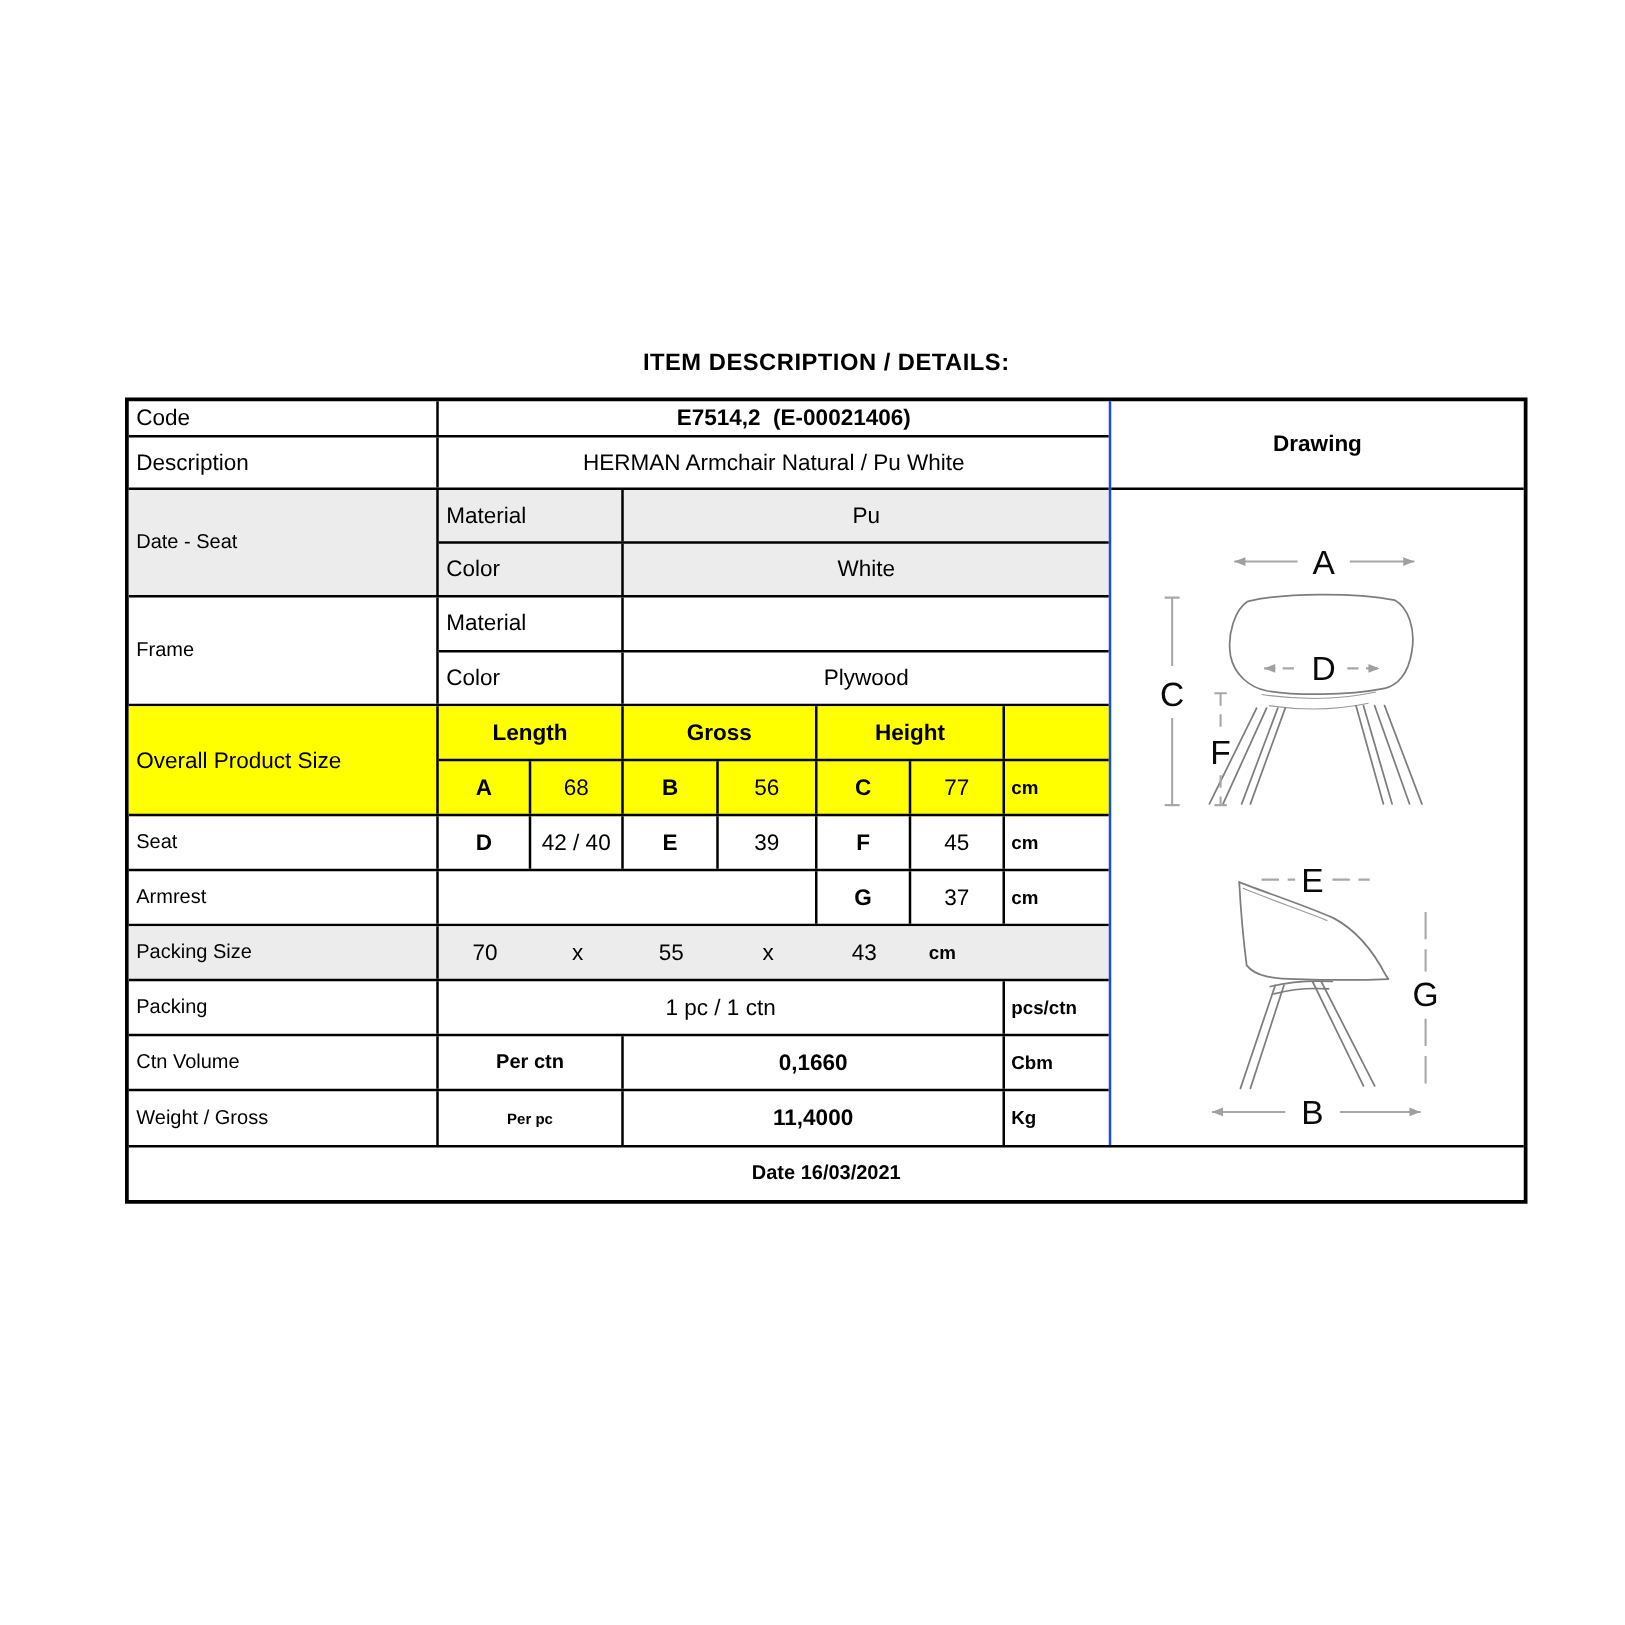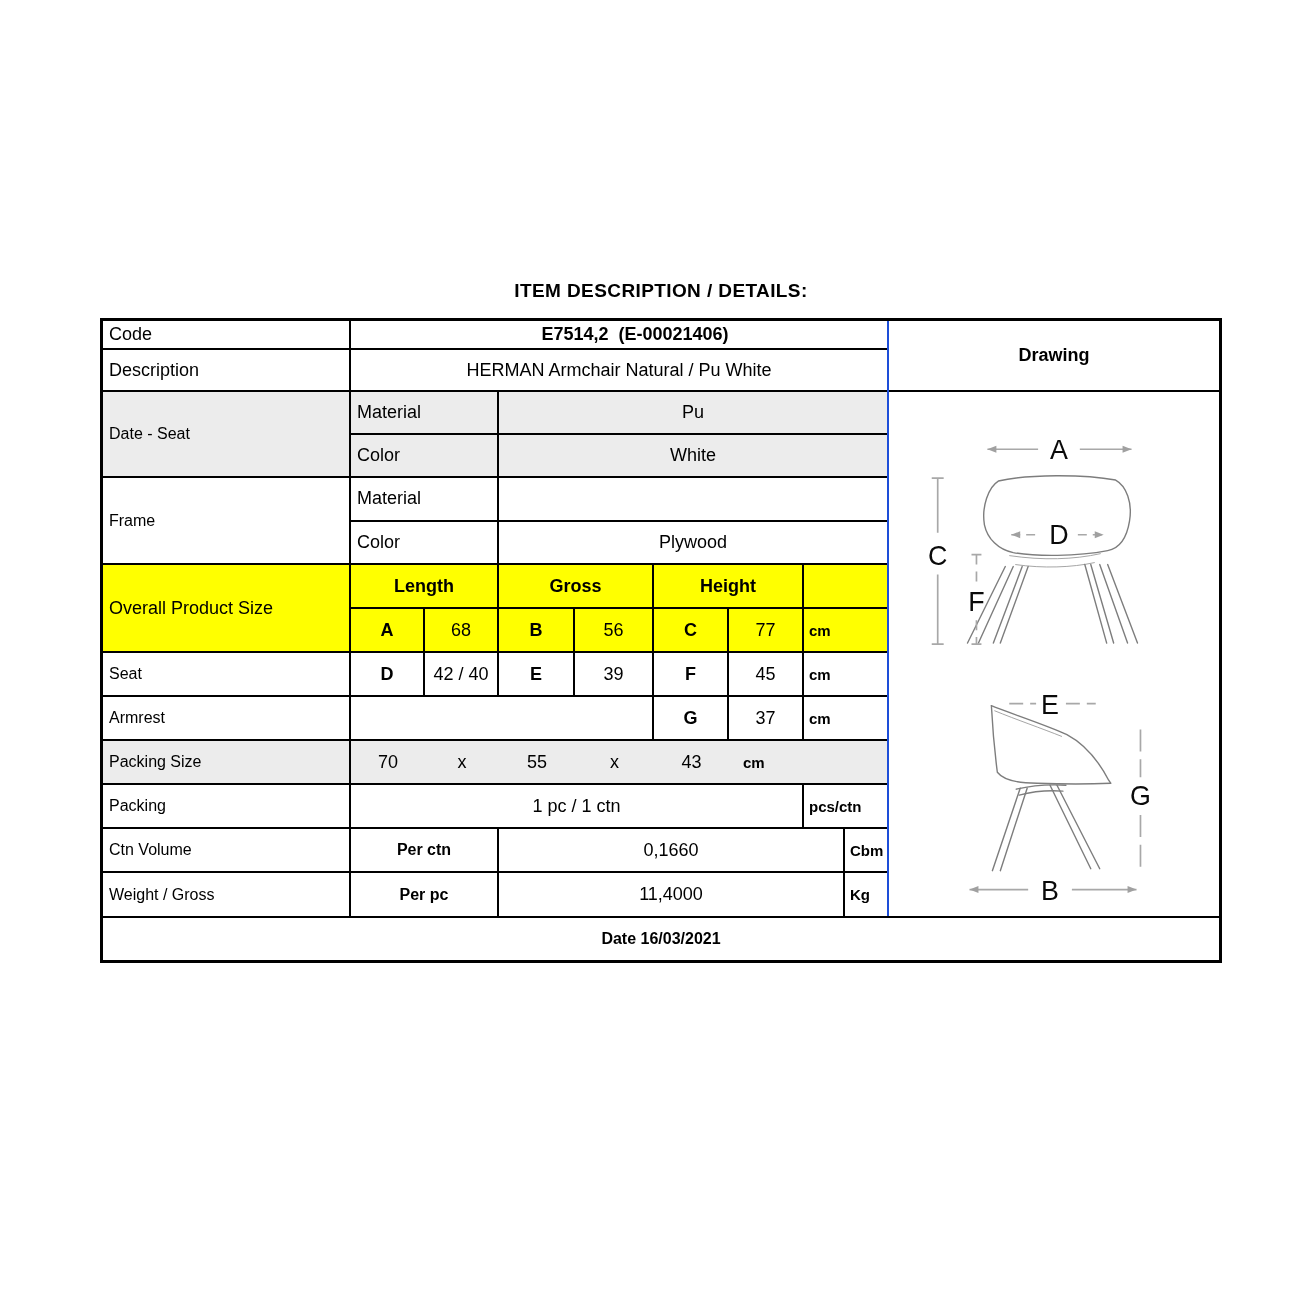--- a/index.html
+++ b/index.html
@@ -33,21 +33,21 @@
   .key { font-size: 18px; padding-left: 6px; }
   .v18 { font-size: 18px; }
   .unit { flex: 1; border-right: none; font-size: 15px; font-weight: bold; padding-left: 5px; }
   .grey { background: #ececec; }
   .yellow { background: #ffff00; }
   .sub { flex: 1; display: flex; flex-direction: column; min-width: 0; }
   .subrow { display: flex; flex: 1; }
   .subrow.first { border-bottom: 2px solid #000; }
   .w74 { width: 74px; } .w76 { width: 76px; } .w79 { width: 79px; } .w75 { width: 75px; }
   .w148 { width: 148px; } .w155 { width: 155px; } .w150 { width: 150px; }
-  .w303 { width: 303px; } .w453 { width: 453px; } .w305 { width: 346px; }
+  .w303 { width: 303px; } .w453 { width: 453px; } .w305 { width: 305px; font-weight: bold; }
   .h29 { height: 29px; } .h42 { height: 42px; } .h86 { height: 86px; }
   .h87 { height: 87px; } .h88 { height: 88px; } .h44 { height: 44px; }
   .span { display: flex; align-items: center; justify-content: center; font-size: 18px; }
   .span.cmu { justify-content: flex-start; padding-left: 14px; font-size: 15px; font-weight: bold; flex: 1; }
   .drawcol { flex: 1; min-width: 0; border-left: 2px solid #1d4ed8; display: flex; flex-direction: column; }
   .drawhead { height: 71px; border-bottom: 2px solid #000; display: flex; align-items: center; justify-content: center; font-weight: bold; font-size: 18px; }
   .drawarea { flex: 1; position: relative; }
   .drawarea svg { position: absolute; left: 0; top: 0; width: 100%; height: 100%; }
   .daterow { height: 44px; border-top: 2px solid #000; display: flex; align-items: center; justify-content: center; font-weight: bold; font-size: 16px; }
   .dimtxt { font-family: "Liberation Sans", sans-serif; font-size: 27px; fill: #0a0a0a; text-anchor: middle; }
@@ -165,21 +165,21 @@
 
         <div class="row h44">
           <div class="cell label">Ctn Volume</div>
           <div class="cell w148 ctr b" style="font-size:16px">Per ctn</div>
           <div class="cell w305 ctr v18">0,1660</div>
           <div class="cell unit">Cbm</div>
         </div>
 
         <div class="row last">
           <div class="cell label">Weight / Gross</div>
-          <div class="cell w148 ctr b" style="font-size:16px">Per pc</div>
+          <div class="cell w148 ctr b" style="font-size:12px">Per pc</div>
           <div class="cell w305 ctr v18">11,4000</div>
           <div class="cell unit">Kg</div>
         </div>
 
       </div>
 
       <div class="drawcol">
         <div class="drawhead">Drawing</div>
         <div class="drawarea">
           <svg viewBox="0 0 332 524" preserveAspectRatio="xMidYMid meet">

